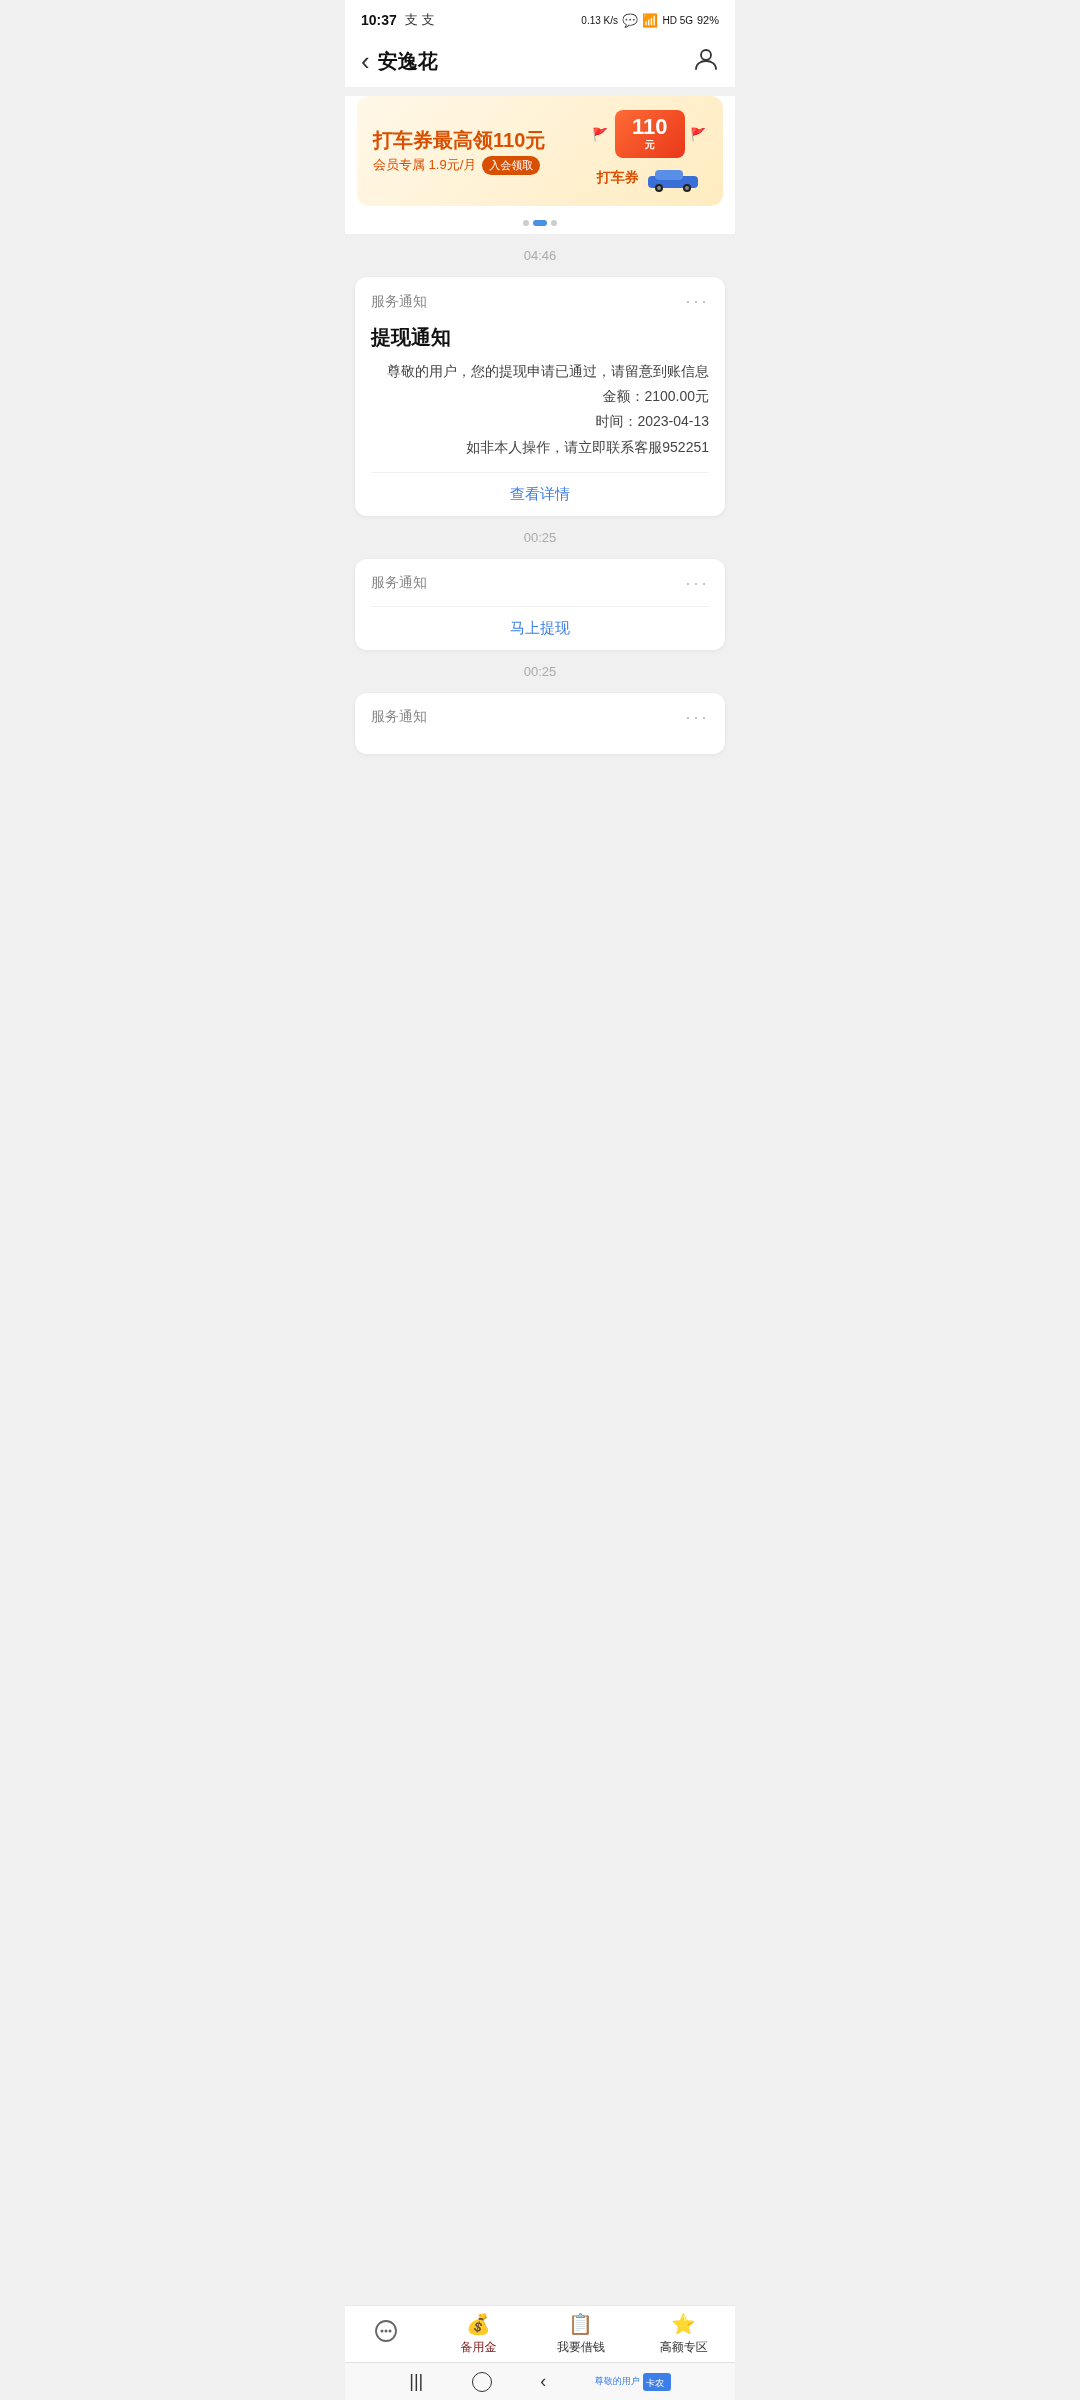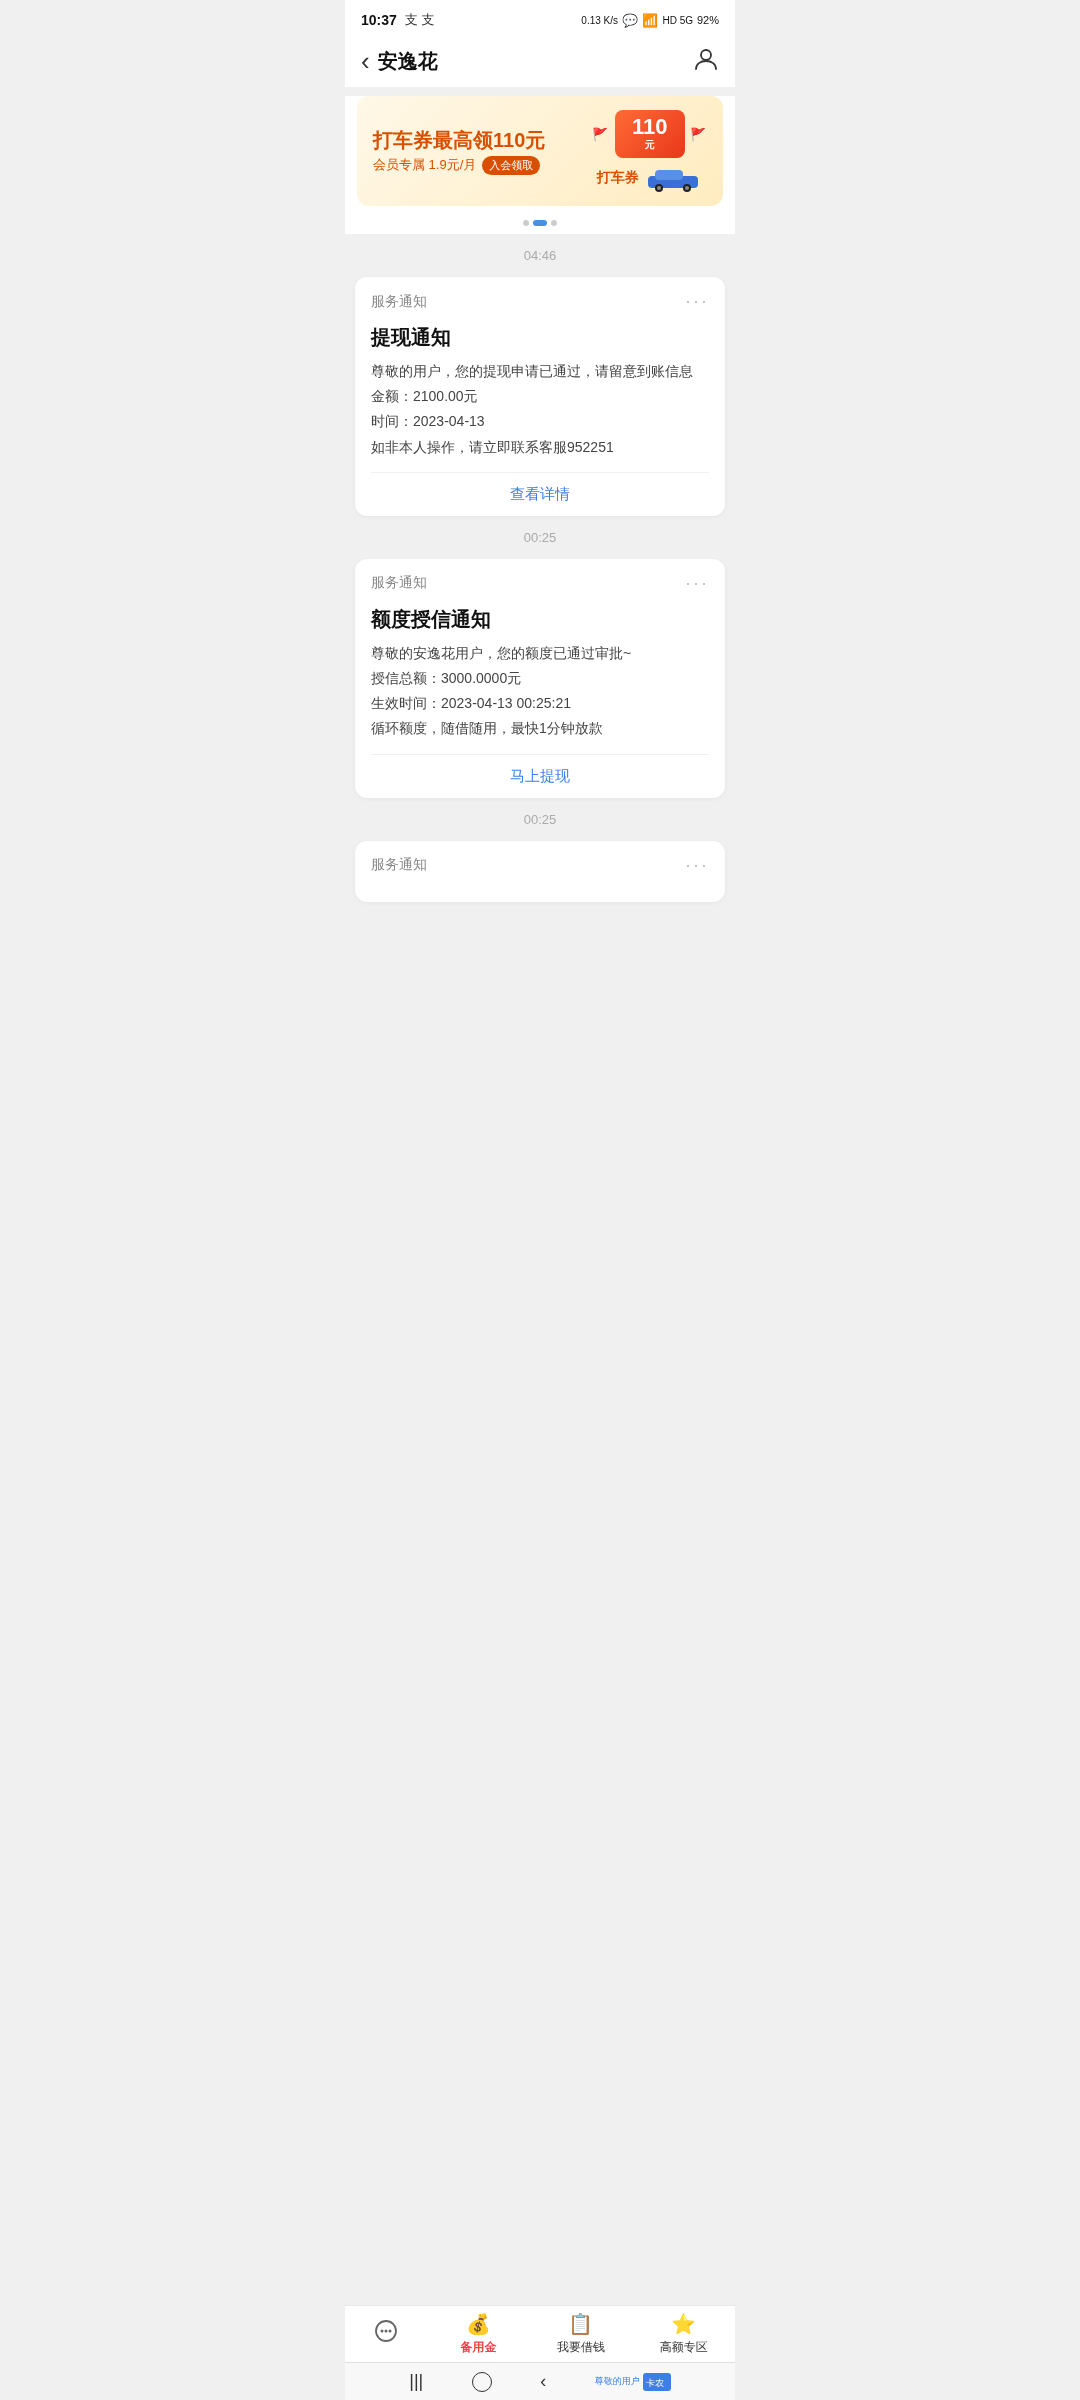--- a/index.html
+++ b/index.html
@@ -325,44 +325,37 @@
     <span>04:46</span>
   </div>
 
   <div class="message-card">
     <div class="card-header">
       <span class="card-source">服务通知</span>
       <span class="card-menu">···</span>
     </div>
     <div class="card-content">
       <div class="card-title">提现通知</div>
-      <div class="card-body" style="white-space:pre-line;">尊敬的用户，您的提现申请已通过，请留意到账信息
+      <div class="card-body" style="white-space:pre-line;text-align:right;">尊敬的用户，您的提现申请已通过，请留意到账信息
 金额：2100.00元
 时间：2023-04-13
 如非本人操作，请立即联系客服952251</div>
     </div>
     <hr class="card-divider">
     <div class="card-action">查看详情</div>
   </div>
 
   <div class="timestamp">
     <span>00:25</span>
   </div>
 
   <div class="message-card">
     <div class="card-header">
       <span class="card-source">服务通知</span>
       <span class="card-menu">···</span>
-    </div>
-    <div class="card-content">
-      <div class="card-title">额度授信通知</div>
-      <div class="card-body" style="white-space:pre-line;">尊敬的安逸花用户，您的额度已通过审批~
-授信总额：3000.0000元
-生效时间：2023-04-13 00:25:21
-循环额度，随借随用，最快1分钟放款</div>
     </div>
     <hr class="card-divider">
     <div class="card-action">马上提现</div>
   </div>
 
   <div class="timestamp">
     <span>00:25</span>
   </div>
 
   <div class="message-card" style="min-height:40px;padding-bottom:14px;">
@@ -382,21 +375,21 @@
         <svg width="26" height="26" viewBox="0 0 26 26" fill="none">
           <circle cx="13" cy="13" r="10" stroke="#666" stroke-width="1.8" fill="none"></circle>
           <circle cx="9" cy="13" r="1.5" fill="#666"></circle>
           <circle cx="13" cy="13" r="1.5" fill="#666"></circle>
           <circle cx="17" cy="13" r="1.5" fill="#666"></circle>
         </svg>
       </span>
     </div>
     <div class="nav-item">
       <span style="font-size:20px;color:#aaa;">💰</span>
-      <span style="font-size:12px;color:#ef4444;font-weight:bold;">备用金</span>
+      <span style="font-size:12px;color:#7f1d1d;">备用金</span>
     </div>
     <div class="nav-item">
       <span style="font-size:20px;color:#aaa;">📋</span>
       <span style="font-size:12px;color:#333;">我要借钱</span>
     </div>
     <div class="nav-item">
       <span style="font-size:20px;color:#aaa;">⭐</span>
       <span style="font-size:12px;color:#333;">高额专区</span>
     </div>
   </div>

